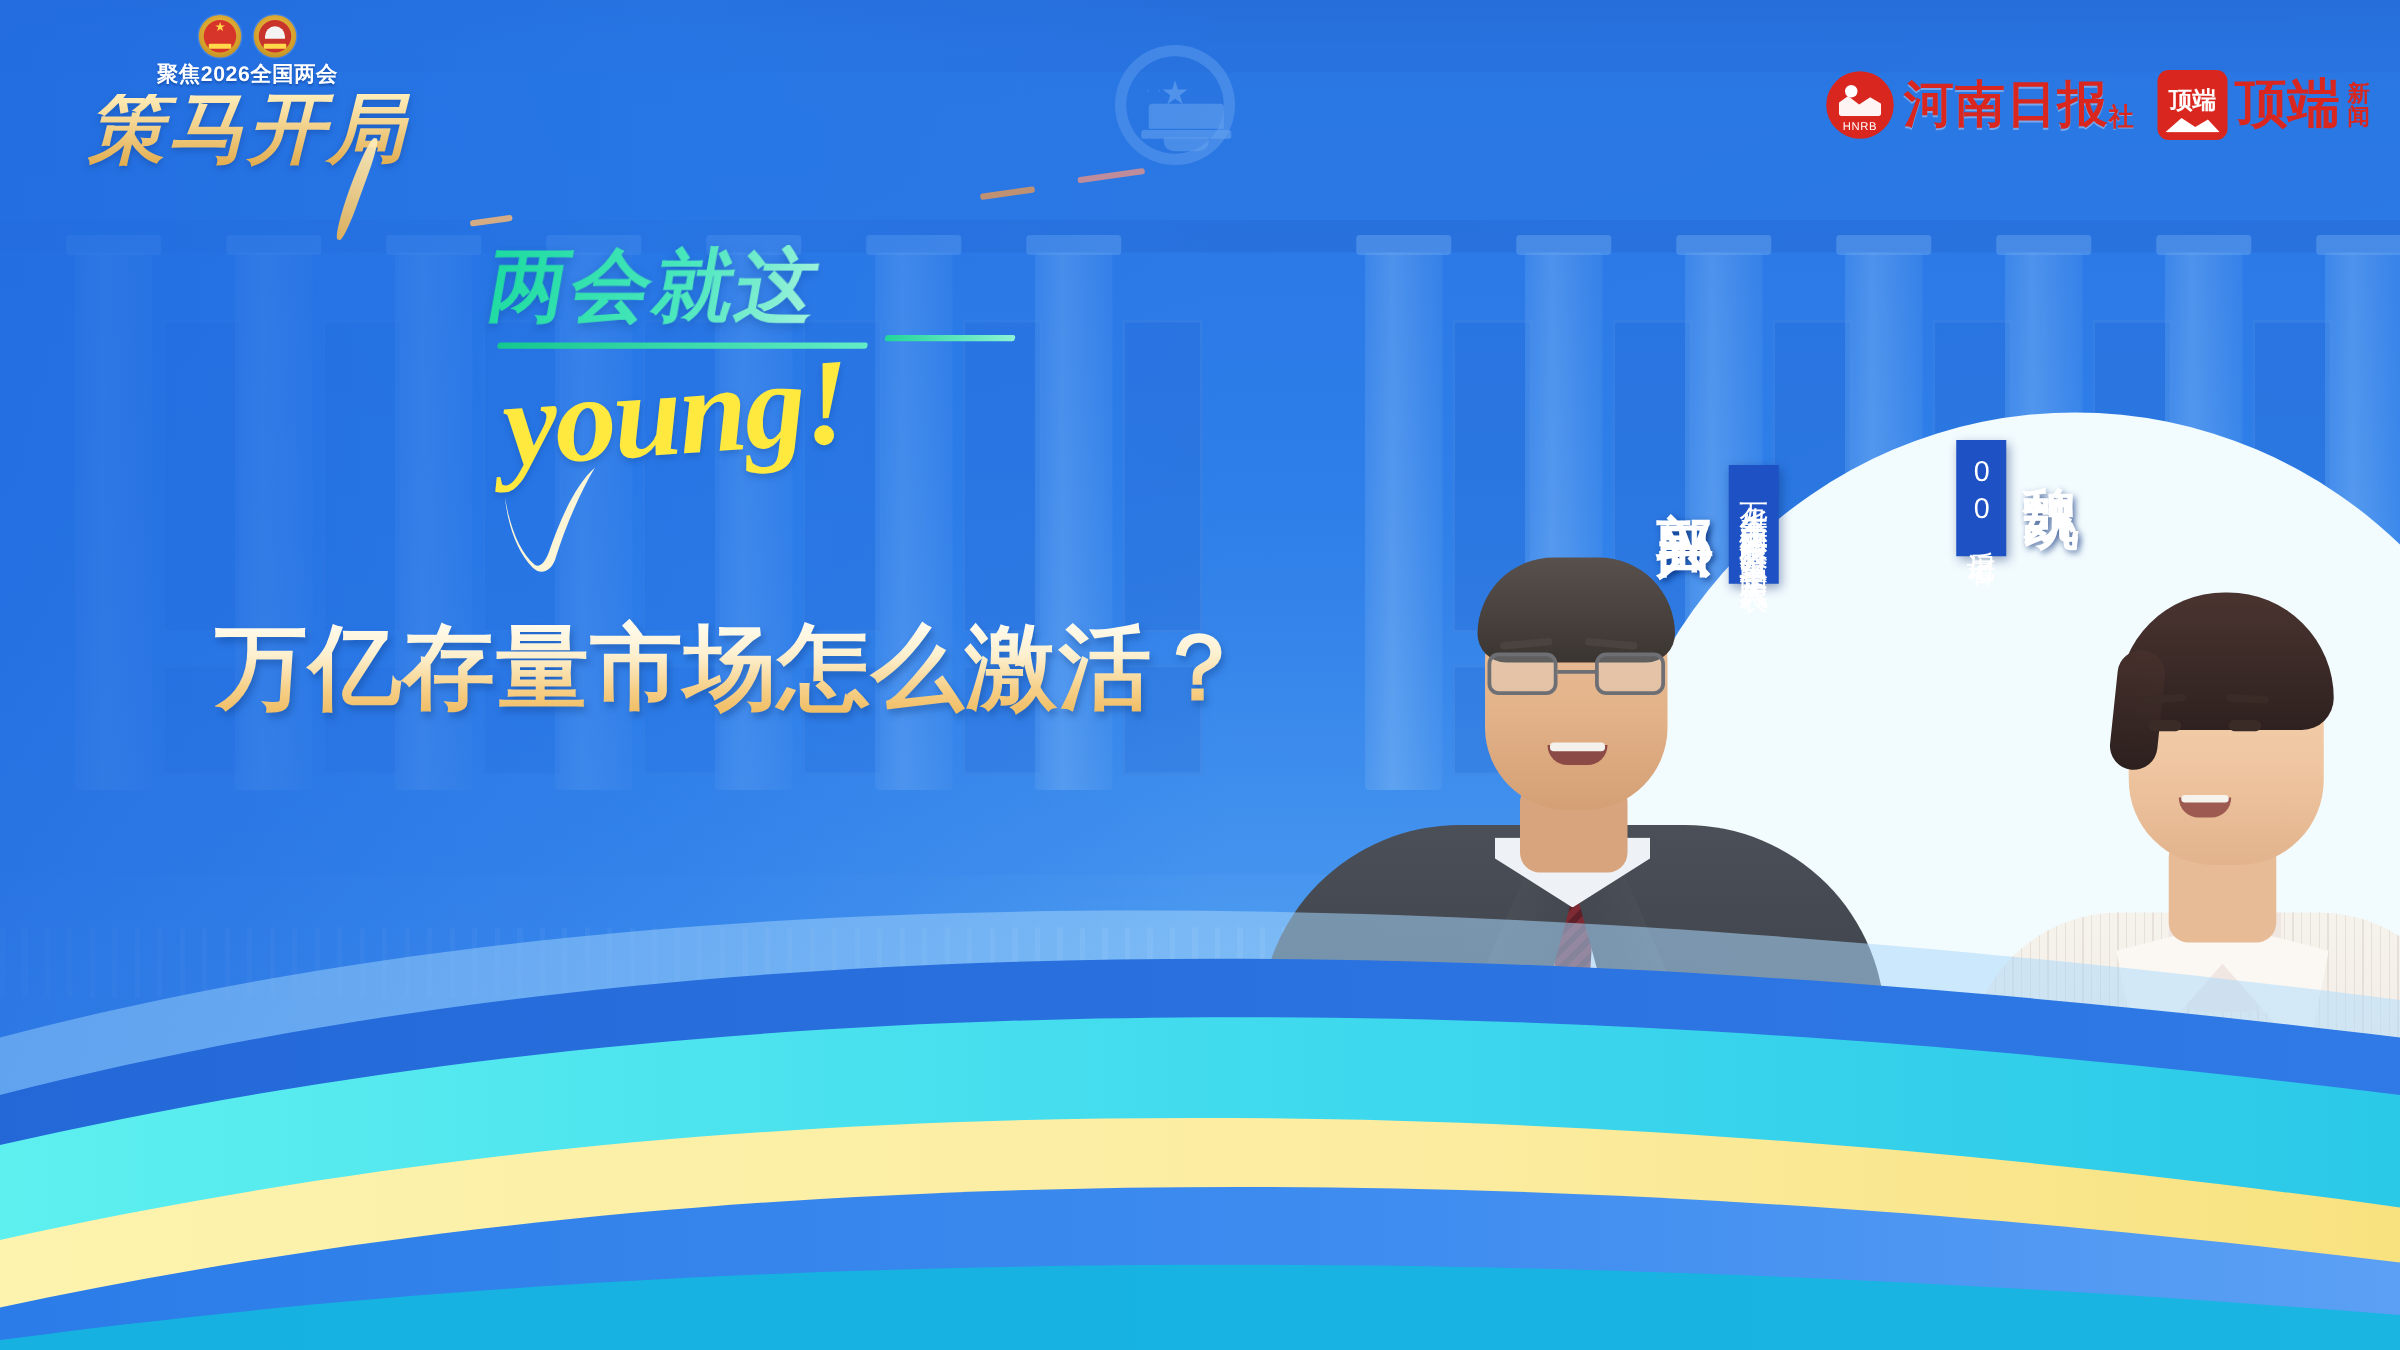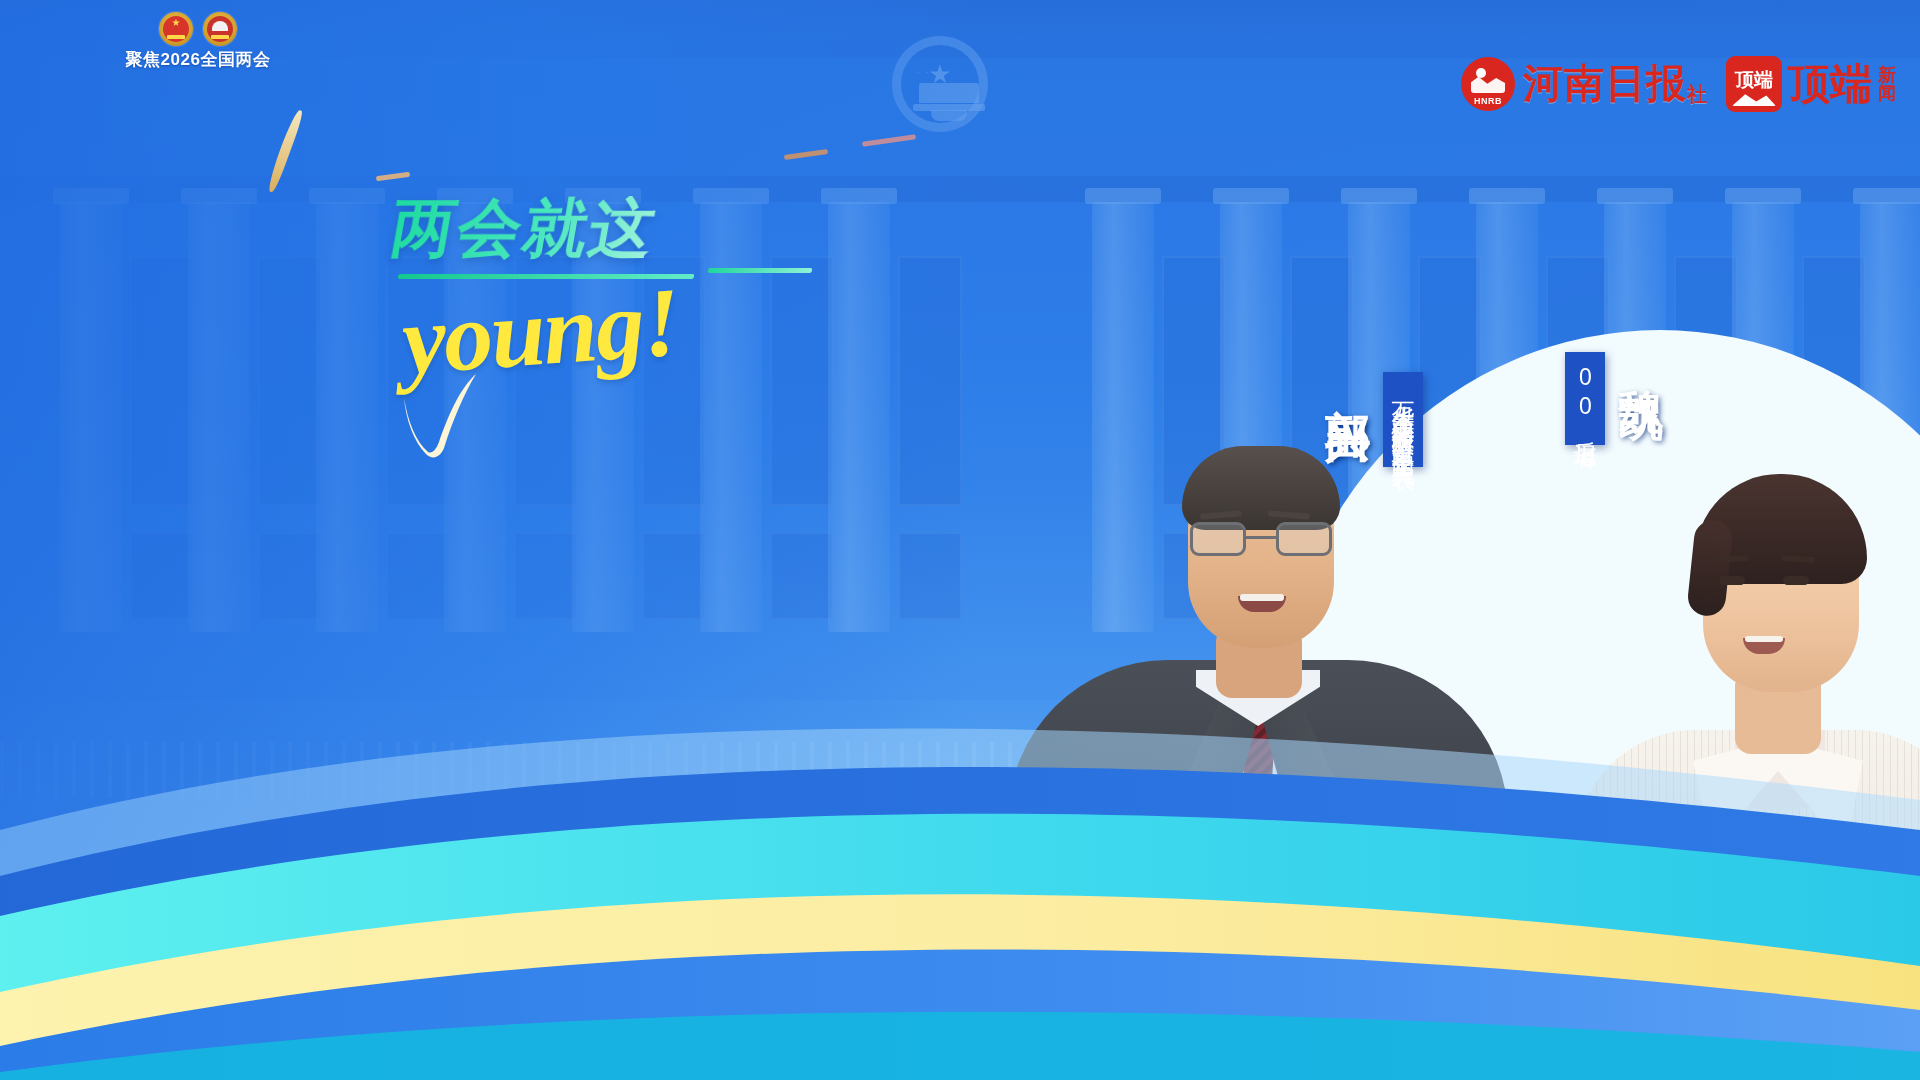--- a/index.html
+++ b/index.html
@@ -92,21 +92,21 @@
   
   .media{position:absolute;right:24px;top:56px;display:flex;align-items:center;gap:18px;}
   .hnrb{display:flex;align-items:center;gap:8px;}
   .hnrb .seal{width:54px;height:54px;border-radius:50%;background:#d9271f;position:relative;
      display:flex;align-items:center;justify-content:center;}
   .hnrb .seal .w{width:34px;height:18px;border-radius:3px;background:#fff;opacity:.95;
      clip-path:polygon(0 40%,22% 10%,48% 48%,74% 16%,100% 44%,100% 100%,0 100%);}
   .hnrb .seal .dot{position:absolute;left:15px;top:11px;width:10px;height:10px;border-radius:50%;
      background:#fff;}
   .hnrb .seal .tag{position:absolute;bottom:5px;left:0;width:100%;text-align:center;color:#fff;
-     font-size:9px;font-weight:bold;letter-spacing:.5px;}
+     font-size:9px;font-weight:normal;letter-spacing:.5px;}
   .hnrb .word{color:#d9271f;font-size:40px;font-weight:bold;font-family:"Liberation Serif",serif;
      letter-spacing:1px; line-height:1; text-shadow:0 1px 0 rgba(255,255,255,.35);}
   .hnrb .word small{font-size:20px;vertical-align:bottom;}
   .dingduan{display:flex;align-items:center;gap:6px;}
   .dd-mark{width:56px;height:56px;border-radius:9px;background:#d9271f;position:relative;
      display:flex;align-items:center;justify-content:center;}
   .dd-mark .t{color:#fff;font-size:19px;font-weight:bold;letter-spacing:0px;margin-top:-8px;}
   .dd-mark .m{position:absolute;left:6px;bottom:6px;width:44px;height:15px;background:#fff;border-radius:2px;
      clip-path:polygon(0 100%,30% 22%,55% 70%,78% 30%,100% 100%);}
   .dd-word{color:#d9271f;font-size:42px;font-weight:bold;font-family:"Liberation Serif",serif;line-height:1;}
@@ -441,20 +441,21 @@
         <div class="bar"></div>
       </div>
       <div class="em em2">
         <div class="inner blue"></div>
         <div class="dome"></div>
         <div class="bar"></div>
       </div>
     </div>
     <div class="kicker">聚焦2026全国两会</div>
     <div class="calli">
+      <div class="l1">策马开局</div>
       <div class="swoosh"></div>
     </div>
   </div>
 
   <div class="media">
     <div class="hnrb">
       <div class="seal">
         <div class="w"></div>
         <div class="dot"></div>
         <div class="tag">HNRB</div>
@@ -483,20 +484,21 @@
     <div class="cn">两会就这</div>
     <div class="underline"></div>
     <div class="underline2"></div>
     <div class="en">young!</div>
     <svg class="check" viewBox="0 0 96 86">
       <path d="M6,26 C10,50 18,70 30,80 C34,82 38,78 41,70 C50,44 62,16 78,2 C66,22 54,50 46,76 C42,86 34,88 28,82 C16,70 8,48 6,26 Z" fill="#fdf6d6"></path>
     </svg>
   </div>
 
   <div class="headline">
+    <div class="line l1">万亿存量市场怎么激活？</div>
   </div>
 
   <div class="plabel" id="label-guo">
     <div class="pname">郭兴田</div>
     <div class="ptitle"><span>万华生态产业集团股份有限公司董事长</span><span>全国人大代表</span></div>
   </div>
 
   <div class="plabel" id="label-wei">
     <div class="ptitle">00后记者</div>
     <div class="pname">魏凯</div>

